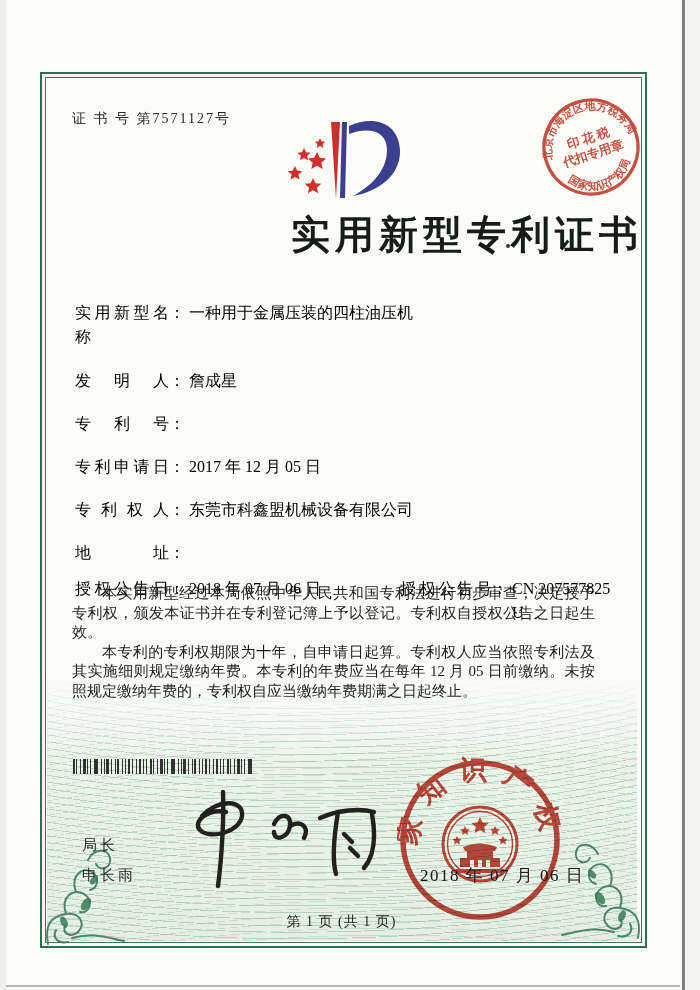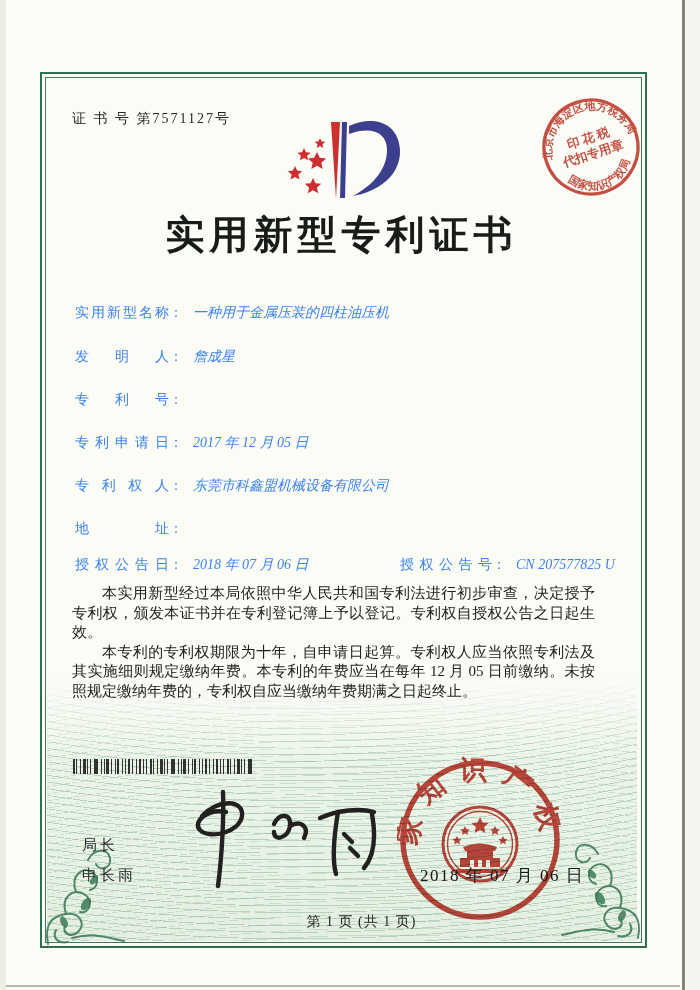--- a/index.html
+++ b/index.html
@@ -15,46 +15,46 @@
   .frame-inner{position:absolute;inset:3px;border:1.2px solid #3e7a5c;}
   
   .guilloche{position:absolute;left:47px;top:676px;width:590px;height:265px;z-index:1;
     background:
       linear-gradient(180deg, rgba(252,252,247,1) 0%, rgba(252,252,247,0) 32%),
       repeating-radial-gradient(1300px 950px at 42% -760px, rgba(110,165,130,0) 0 4px, rgba(110,165,130,0.40) 4px 5.2px, rgba(110,165,130,0) 5.2px 9px),
       repeating-radial-gradient(1500px 1050px at 58% 1180px, rgba(128,178,146,0) 0 5px, rgba(128,178,146,0.30) 5px 6px, rgba(128,178,146,0) 6px 10px),
       linear-gradient(180deg, #eff6ec 0%, #e4efe1 100%);}
   .cert-no{position:absolute;left:72px;top:110px;font-size:14px;letter-spacing:2px;color:#262a26;z-index:3;}
   .logo{position:absolute;left:283px;top:102px;z-index:3;}
-  .title{position:absolute;left:40px;top:208px;width:603px;text-align:center;font-size:39px;font-weight:bold;letter-spacing:5px;color:#14181483;color:#171c17;z-index:3;}
+  .title{position:absolute;left:40px;top:208px;width:603px;text-align:right;font-size:39px;font-weight:bold;letter-spacing:5px;color:#14181483;color:#171c17;z-index:3;}
   .speck{position:absolute;left:506px;top:244px;width:4px;height:4px;border-radius:50%;background:#3b3b38;z-index:3;}
-  .fields{position:absolute;left:75px;top:301px;width:545px;z-index:3;font-size:14px;color:#3b82f6;}
+  .fields{position:absolute;left:75px;top:301px;width:545px;z-index:3;font-size:16px;color:#000000;}
   .frow{display:flex;align-items:flex-start;margin-bottom:19px;line-height:24px;}
   .flabel{display:inline-block;width:94px;text-align:justify;text-align-last:justify;flex:none;}
   .fcolon{flex:none;}
-  .fvalue{margin-left:10px;font-style:italic;}
+  .fvalue{margin-left:4px;}
   .fvalue.addr{width:382px;line-height:23px;}
   .row-name{margin-bottom:20px;}
   .row-grant{position:relative;}
   .grantno{position:absolute;left:325px;top:0;display:flex;}
   .paras{position:absolute;left:72px;top:584px;width:523px;z-index:3;font-size:15px;line-height:19.6px;color:#1d1d1b;text-align:justify;}
   .paras p{margin:0;text-indent:2em;}
   .barcode{position:absolute;left:73px;top:759px;width:179px;height:15px;z-index:3;opacity:.88;
     background:
       repeating-linear-gradient(90deg,#191919 0 1px,transparent 1px 3px,#191919 3px 4px,transparent 4px 7px),
       repeating-linear-gradient(90deg,#191919 0 2px,transparent 2px 5px,transparent 5px 11px);}
   .signer{position:absolute;left:82px;top:830px;z-index:3;font-family:"Liberation Sans","DejaVu Sans",sans-serif;font-size:15px;color:#25282a;letter-spacing:3px;line-height:30px;}
   .signature{position:absolute;left:168px;top:786px;z-index:3;}
   .seal{position:absolute;left:397px;top:756px;z-index:4;mix-blend-mode:multiply;}
   .seal-date{position:absolute;left:420px;top:864px;z-index:5;font-size:17px;letter-spacing:1.5px;color:#17171a;}
   .tax-stamp{position:absolute;left:528px;top:84px;z-index:4;transform:rotate(-18deg);mix-blend-mode:multiply;}
   .flourish{position:absolute;z-index:2;}
   .flourish.left{left:42px;top:834px;}
   .flourish.right{left:560px;top:828px;transform:scaleX(-1);}
-  .footer{position:absolute;left:40px;top:913px;width:603px;text-align:center;font-size:14px;color:#23261f;z-index:3;letter-spacing:1px;margin-left:20px;}
+  .footer{position:absolute;left:40px;top:913px;width:603px;text-align:center;font-size:14px;color:#23261f;z-index:3;letter-spacing:1px;}
 </style>
 </head>
 <body>
 
 <div class="scan">
 
   <div class="guilloche"></div>
 
   <div class="frame">
     <div class="frame-inner"></div>

